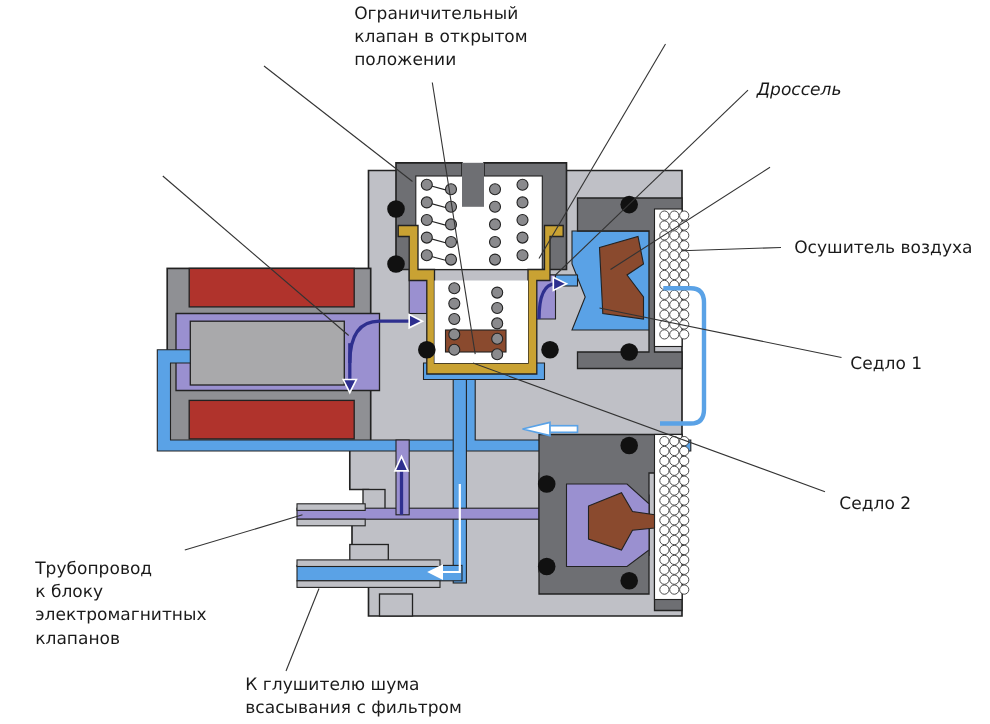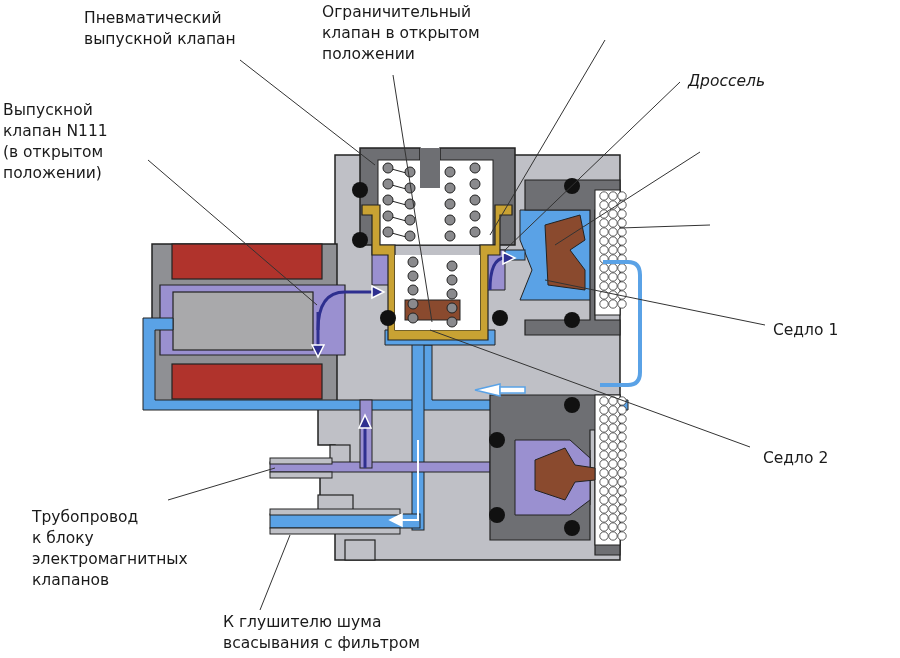--- a/index.html
+++ b/index.html
@@ -242,30 +242,25 @@
     <line x1="700" y1="152" x2="555" y2="245"></line>
     <line x1="710" y1="225" x2="620" y2="228"></line>
     <line x1="148" y1="160" x2="317" y2="305"></line>
     <line x1="765" y1="325" x2="545" y2="280"></line>
     <line x1="750" y1="447" x2="430" y2="330"></line>
     <line x1="168" y1="500" x2="275" y2="468"></line>
     <line x1="260" y1="610" x2="290" y2="535"></line>
   </g>
 </svg>
 
-<div class="lbl" style="left:84px;top:8px;">Пневматический
-выпускной клапан</div>
 <div class="lbl" style="left:322px;top:2px;">Ограничительный
 клапан в открытом
 положении</div>
 <div class="lbl" style="left:688px;top:71px;font-style:italic;">Дроссель</div>
-<div class="lbl" style="left:3px;top:100px;">Выпускной
-клапан N111
-(в открытом
-положении)</div>
+<div class="lbl" style="left:722px;top:215px;">Осушитель воздуха</div>
 <div class="lbl" style="left:773px;top:320px;">Седло 1</div>
 <div class="lbl" style="left:763px;top:448px;">Седло 2</div>
 <div class="lbl" style="left:32px;top:507px;">Трубопровод
 к блоку
 электромагнитных
 клапанов</div>
 <div class="lbl" style="left:223px;top:612px;">К глушителю шума
 всасывания с фильтром</div>
 </div>
 

